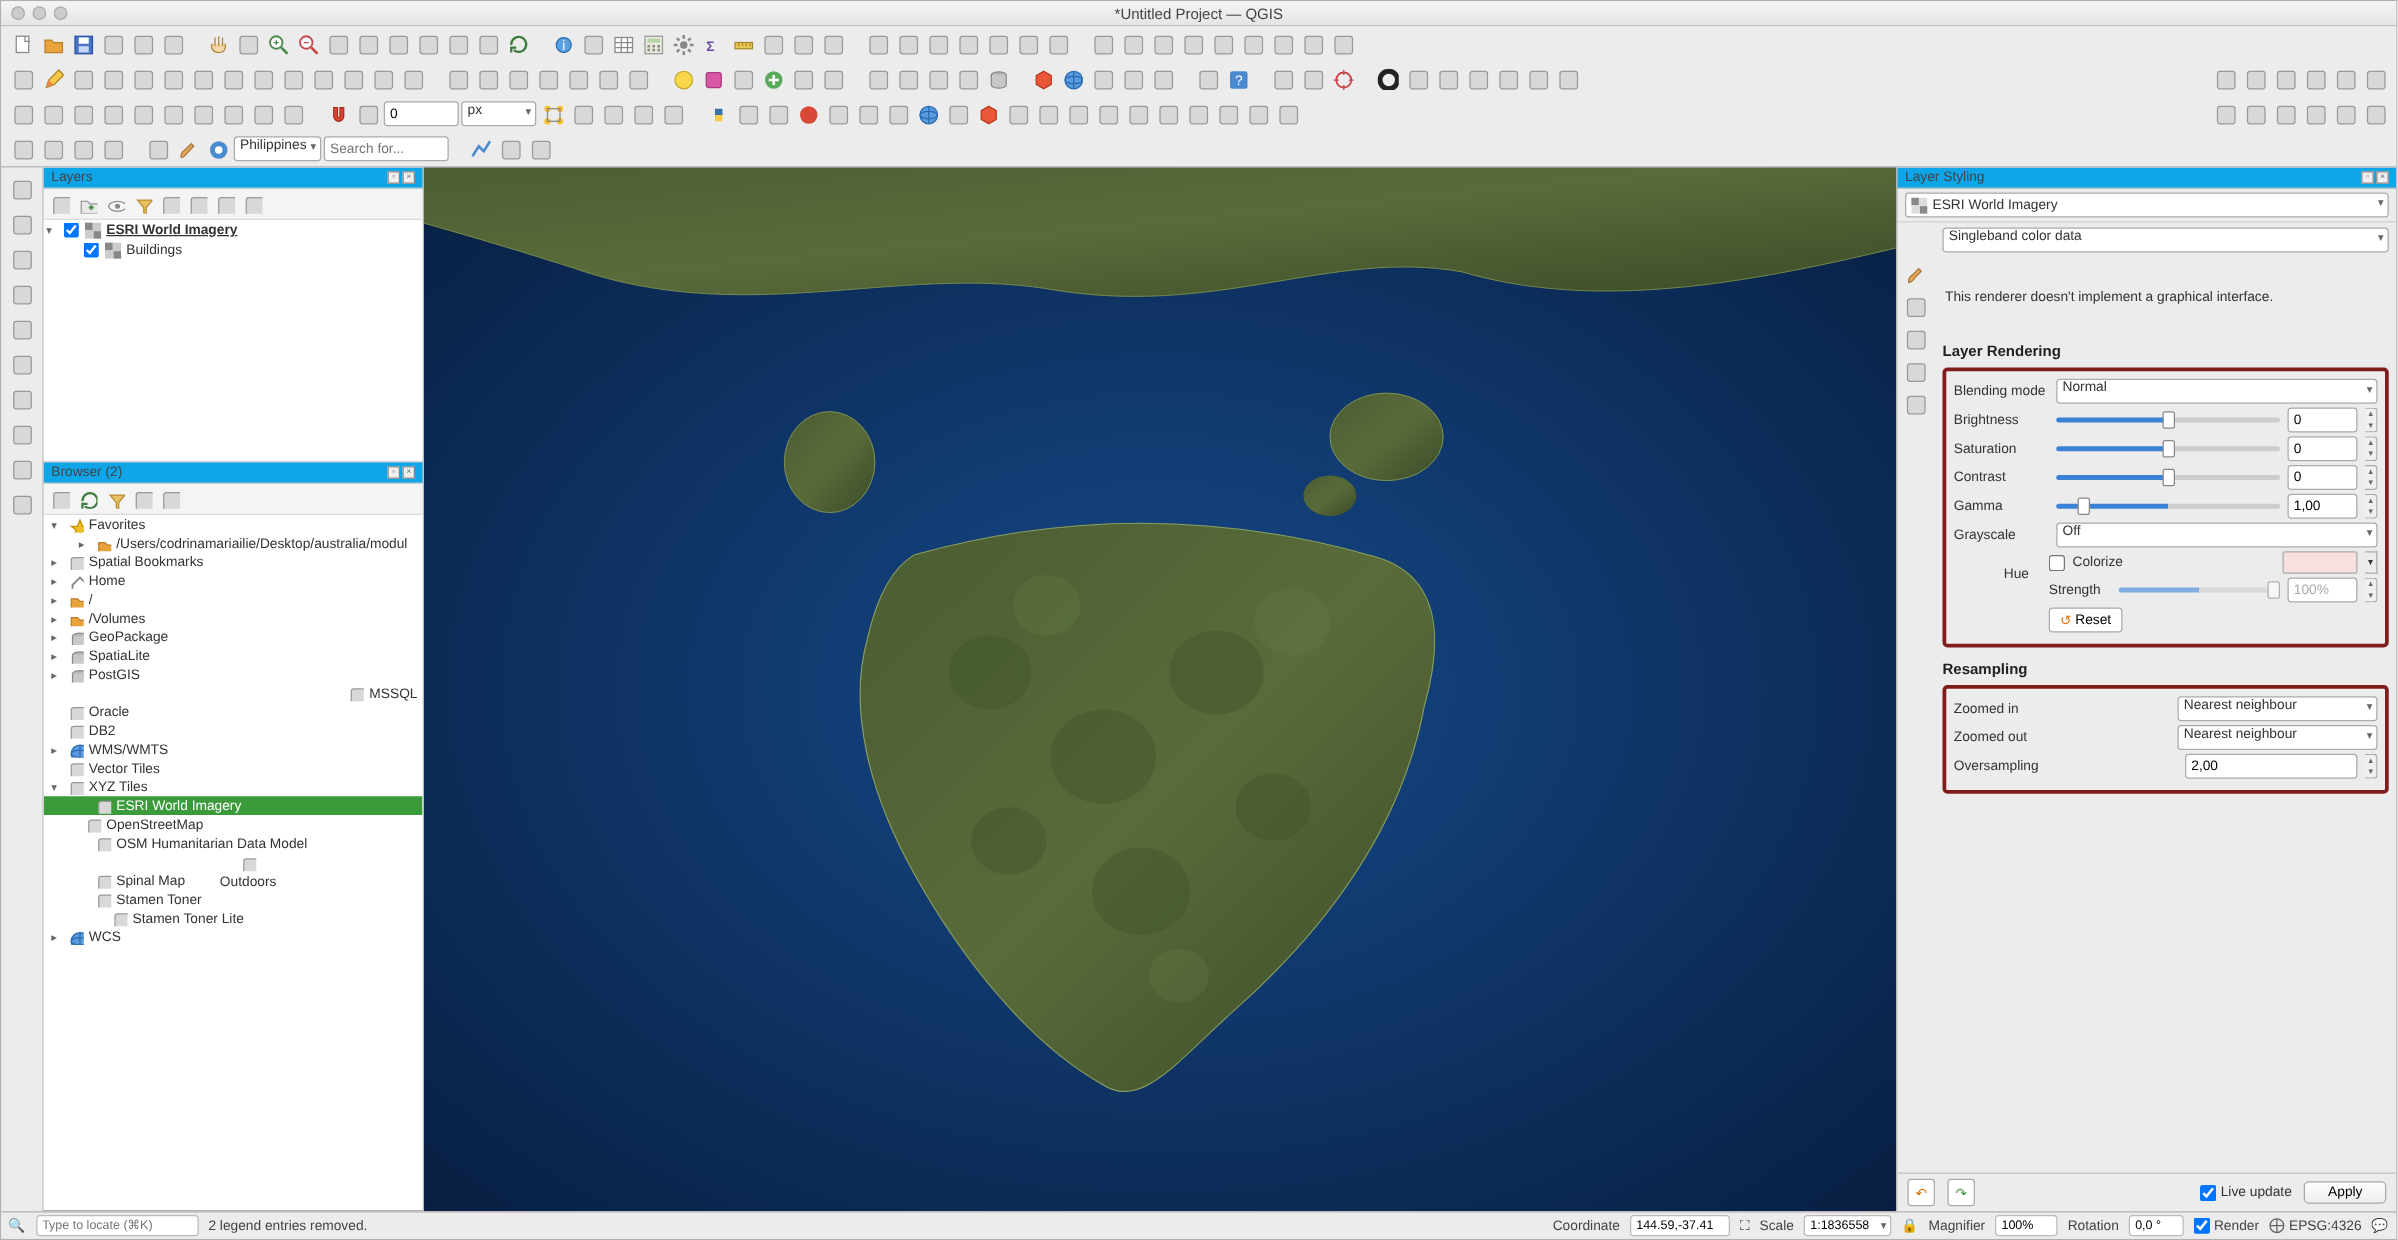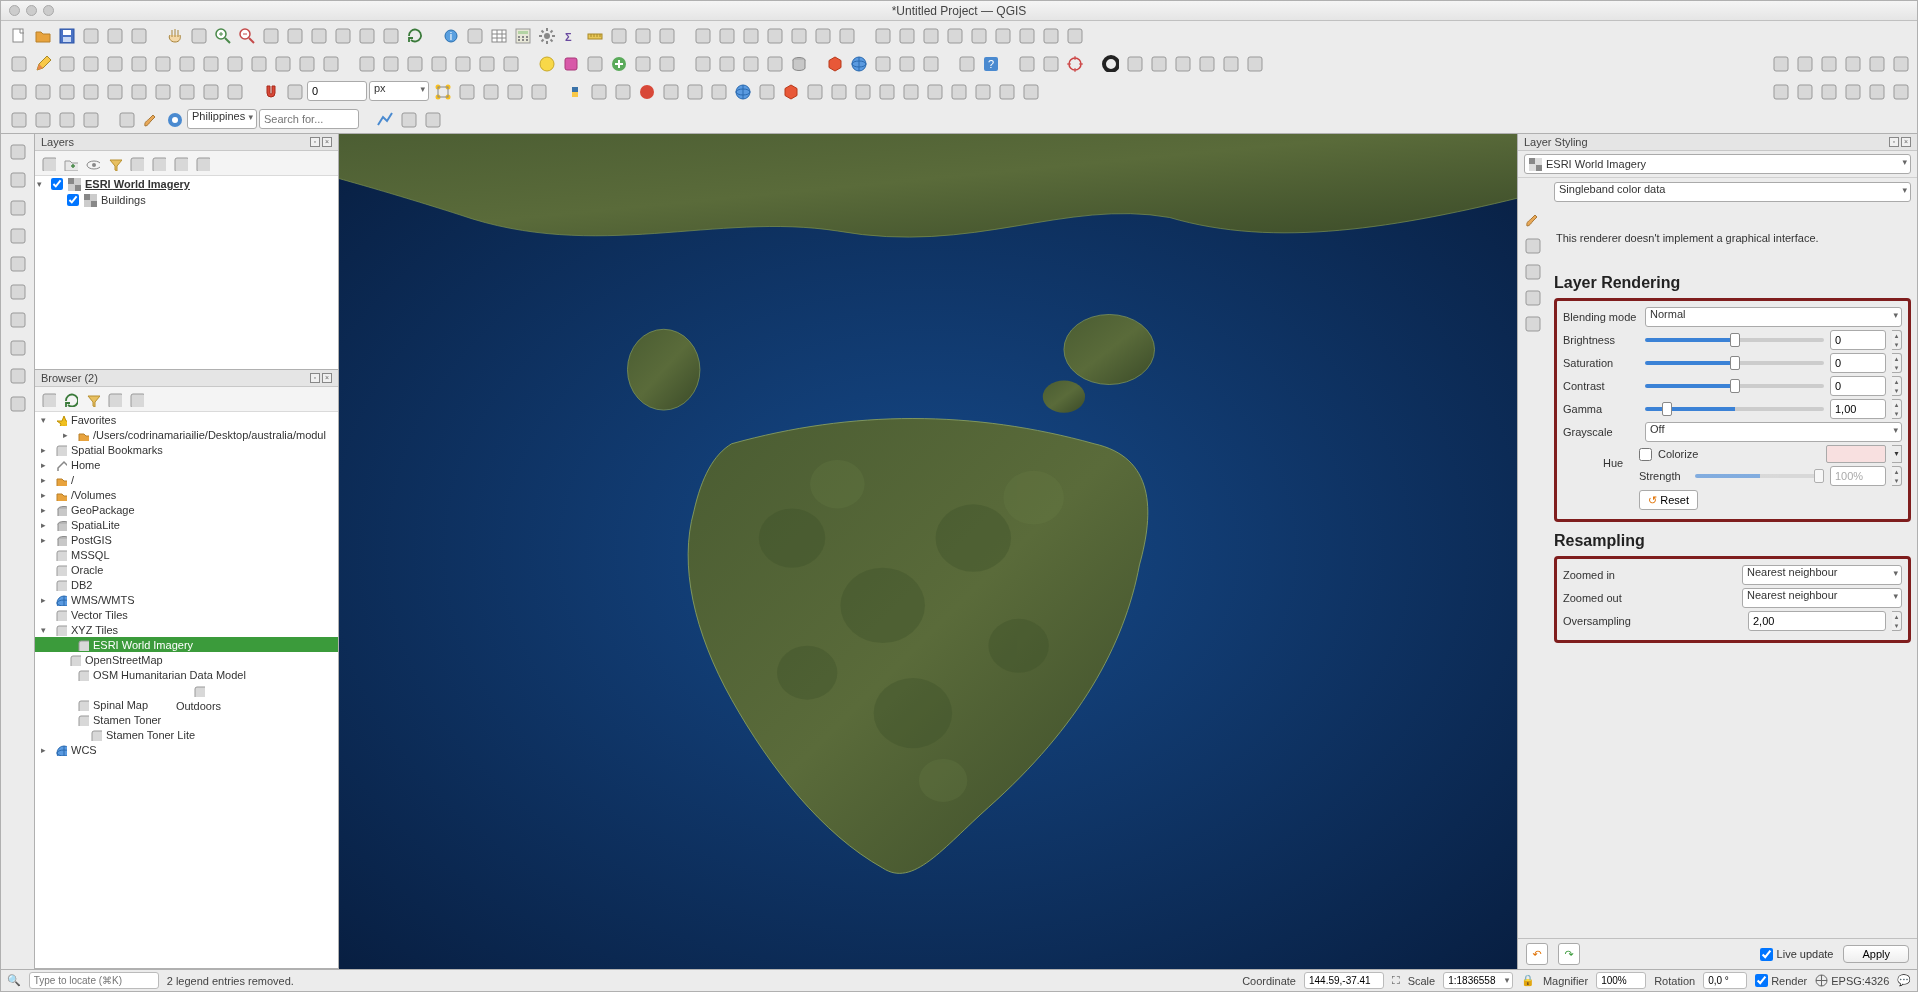--- a/index.html
+++ b/index.html
@@ -15,21 +15,21 @@
 .tb-btn svg, .tb-btn span { pointer-events: none; }
 .tb-sep { width: 6px; height: 22px; margin: 0 2px; }
 .tb-input { height: 20px; border: 1px solid #aaa; border-radius: 3px; padding: 0 4px; background: #fff; font-size: 11px; }
 .dropdown-wrap { position: relative; display: inline-block; }
 .dropdown-wrap::after { content: "▾"; position: absolute; right: 4px; top: 3px; font-size: 9px; color: #666; pointer-events: none; }
 .main-area { flex: 1; display: flex; overflow: hidden; }
 .left-sidebar { width: 34px; background: #ececec; border-right: 1px solid #b0b0b0; display: flex; flex-direction: column; padding: 4px 2px; gap: 2px; }
 .left-sidebar .tb-btn { width: 28px; height: 26px; }
 .panels-left { width: 304px; display: flex; flex-direction: column; border-right: 1px solid #b0b0b0; background: #fff; }
 .panel { border-bottom: 1px solid #b0b0b0; display: flex; flex-direction: column; }
-.panel-header { background: #e5e5e5; border-bottom: 1px solid #c8c8c8; padding: 2px 6px; font-size: 11px; color: #444; display: flex; justify-content: space-between; align-items: center; }
+.panel-header { background: #0ea5e9; border-bottom: 1px solid #c8c8c8; padding: 2px 6px; font-size: 11px; color: #444; display: flex; justify-content: space-between; align-items: center; }
 .panel-header .hdr-btns { display: flex; gap: 2px; }
 .hdr-btns .sq { width: 10px; height: 10px; border: 1px solid #888; background: #f0f0f0; cursor: pointer; font-size: 7px; line-height: 8px; text-align: center; color: #666; }
 .panel-toolbar { display: flex; gap: 4px; padding: 3px 4px; border-bottom: 1px solid #dadada; background: #f4f4f4; }
 .panel-toolbar .pt-btn { width: 18px; height: 18px; display: flex; align-items: center; justify-content: center; cursor: pointer; }
 .panel-body { flex: 1; overflow: auto; background: #fff; }
 .layer-row { display: flex; align-items: center; padding: 1px 4px; gap: 4px; }
 .layer-row .arrow { width: 10px; font-size: 9px; color: #666; cursor: pointer; }
 .layer-row input[type=checkbox] { width: 12px; height: 12px; }
 .layer-row .licon { width: 14px; height: 14px; display: inline-flex; align-items: center; justify-content: center; }
 .layer-row .lname { font-size: 11px; }
@@ -48,21 +48,21 @@
 .rp-tabs .rptab { width: 26px; height: 24px; cursor: pointer; display: flex; align-items: center; justify-content: center; margin-left: 2px; }
 .rp-content { flex: 1; padding: 4px 6px; overflow-y: auto; }
 .rp-row { display: flex; align-items: center; margin-bottom: 3px; gap: 6px; }
 .rp-label { width: 76px; font-size: 11px; color: #333; }
 .rp-select { flex: 1; height: 20px; border: 1px solid #aaa; border-radius: 3px; background: #fff; padding: 0 18px 0 4px; font-size: 11px; }
 .rp-slider { flex: 1; height: 16px; -webkit-appearance: none; background: transparent; }
 .rp-slider::-webkit-slider-runnable-track { height: 4px; background: linear-gradient(to right,#3b82d6 0%, #3b82d6 50%, #ccc 50%, #ccc 100%); border-radius: 2px; }
 .rp-slider::-webkit-slider-thumb { -webkit-appearance: none; width: 10px; height: 14px; background: #fff; border: 1px solid #888; border-radius: 2px; margin-top: -5px; }
 .rp-num { width: 56px; height: 20px; border: 1px solid #aaa; border-radius: 3px; background: #fff; padding: 0 4px; font-size: 11px; }
 .rp-spin { width: 10px; height: 20px; background: #f0f0f0; border: 1px solid #aaa; border-left: none; border-radius: 0 3px 3px 0; font-size: 7px; line-height: 9px; color: #666; text-align: center; }
-.rp-heading { font-size: 16px; font-weight: bold; margin: 10px 0 6px; color: #222; }
+.rp-heading { font-size: 12px; font-weight: bold; margin: 10px 0 6px; color: #222; }
 .rp-swatch { width: 60px; height: 18px; border: 1px solid #aaa; border-radius: 2px; background: #f8e0e0; }
 .reset-btn { height: 20px; padding: 0 8px; border: 1px solid #aaa; border-radius: 3px; background: #fff; font-size: 11px; cursor: pointer; display: inline-flex; align-items: center; gap: 3px; }
 .group-box { border: 3px solid #7f1d1d; border-radius: 4px; padding: 6px; margin-bottom: 6px; }
 .rp-footer { border-top: 1px solid #c0c0c0; padding: 4px 8px; display: flex; align-items: center; gap: 10px; background: #ececec; }
 .apply-btn { padding: 2px 18px; border: 1px solid #aaa; border-radius: 4px; background: linear-gradient(#fff,#eee); cursor: pointer; }
 .statusbar { height: 22px; border-top: 1px solid #b0b0b0; background: #ececec; display: flex; align-items: center; padding: 0 6px; gap: 8px; font-size: 11px; color: #444; }
 .status-input { height: 17px; border: 1px solid #bbb; border-radius: 3px; padding: 0 4px; background: #fff; font-size: 10px; }
 .locate-input { width: 130px; height: 17px; border: 1px solid #bbb; border-radius: 3px; padding: 0 4px; background: #fff; font-size: 10px; color: #999; }
 .flex-spacer { flex: 1; }
 svg { display: block; }
@@ -1167,21 +1167,21 @@
             <div class="btree-row" style="padding-left: 6px;">
               <span class="arrow">▸</span>
     <span class="bicon">
                 <svg width="12" height="12">
                   <ellipse cx="9" cy="5" rx="6" ry="2.5" fill="#b8b8b8" stroke="#888"></ellipse>
                   <path d="M3 5v8a6 2.5 0 0 0 12 0V5" fill="#c8c8c8" stroke="#888"></path>
                 </svg>
               </span>
     <span>PostGIS</span>
             </div>
-            <div class="btree-row" style="padding-left: 6px;">
+            <div class="btree-row" style="padding-left: 6px; justify-content: flex-end;">
               <span class="arrow"></span>
     <span class="bicon">
                 <svg width="12" height="12">
                   <rect x="2" y="2" width="14" height="14" fill="#d8d8d8" stroke="#999" rx="2"></rect>
                 </svg>
               </span>
     <span>MSSQL</span>
             </div>
             <div class="btree-row" style="padding-left: 6px;">
               <span class="arrow"></span>

